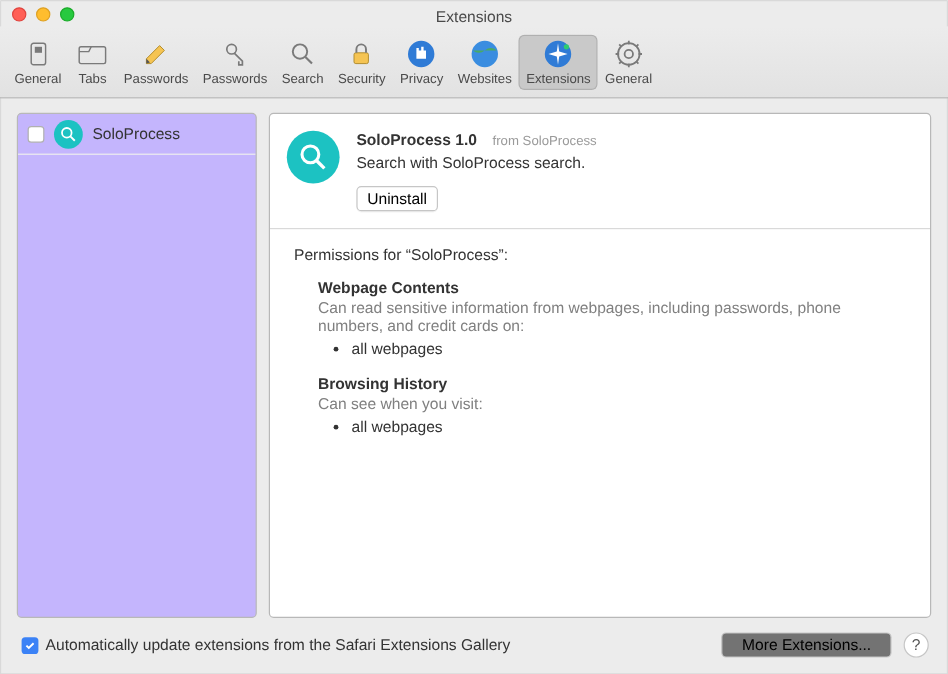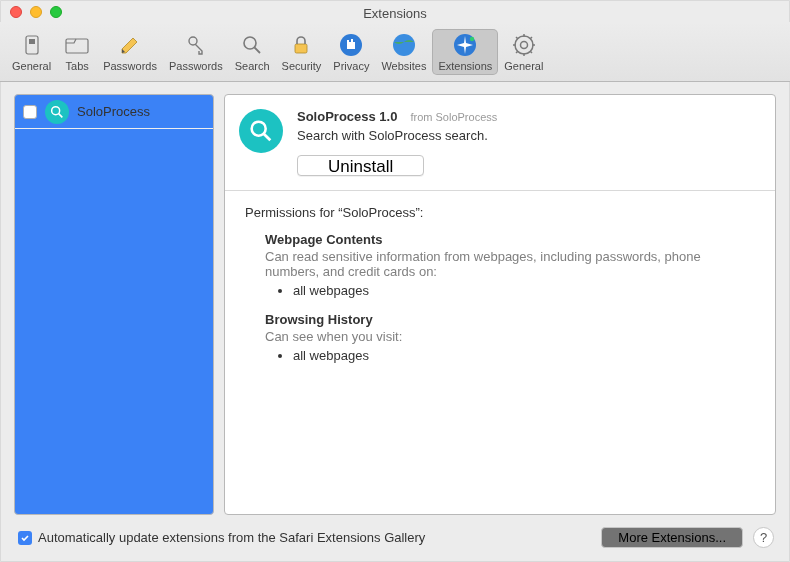--- a/index.html
+++ b/index.html
@@ -11,32 +11,32 @@
     .tl-red { background: #ff5f56; border: 0.5px solid #e0443e; }
     .tl-yellow { background: #ffbd2e; border: 0.5px solid #dea123; }
     .tl-green { background: #27c93f; border: 0.5px solid #1aab29; }
     .title { flex: 1; text-align: center; font-size: 13px; color: #4a4a4a; padding-top: 4px; }
     .toolbar { height: 60px; display: flex; align-items: center; padding: 0 6px; gap: 0; border-bottom: 1px solid #b8b8b8; background: linear-gradient(#ececec,#e2e2e2); }
     .tb-item { display: flex; flex-direction: column; align-items: center; justify-content: flex-end; padding: 2px 6px 3px 6px; border-radius: 5px; cursor: default; min-width: 40px; }
     .tb-item.selected { background: #c9c9c9; box-shadow: inset 0 0 0 1px rgba(0,0,0,0.12); }
     .tb-icon { width: 28px; height: 28px; display: flex; align-items: center; justify-content: center; }
     .tb-label { font-size: 11px; color: #4a4a4a; margin-top: 1px; white-space: nowrap; }
     .content { flex: 1; display: flex; padding: 12px 14px 12px 14px; gap: 10px; }
-    .sidebar { width: 200px; background: #3b82f6; border: 1px solid #b8b8b8; border-radius: 4px; overflow: hidden; }
+    .sidebar { width: 200px; background: #c4b5fd; border: 1px solid #b8b8b8; border-radius: 4px; overflow: hidden; }
     .sidebar-row { display: flex; align-items: center; height: 34px; padding: 0 8px; border-bottom: 1px solid #eee; gap: 8px; }
     .ext-icon { width: 24px; height: 24px; border-radius: 50%; background: #1cc2c2; display: flex; align-items: center; justify-content: center; }
     .sidebar-label { font-size: 13px; color: #333; }
     .main { flex: 1; background: #fff; border: 1px solid #b8b8b8; border-radius: 4px; display: flex; flex-direction: column; overflow: hidden; }
     .ext-header { display: flex; padding: 14px 16px 14px 14px; gap: 14px; border-bottom: 1px solid #d9d9d9; }
     .ext-icon-lg { width: 44px; height: 44px; border-radius: 50%; background: #1cc2c2; display: flex; align-items: center; justify-content: center; flex-shrink: 0; }
     .ext-title-row { display: flex; align-items: baseline; gap: 13px; }
     .ext-name { font-size: 13px; font-weight: 600; color: #333; }
     .ext-from { font-size: 11px; color: #9a9a9a; }
     .ext-desc { font-size: 13px; color: #333; margin-top: 4px; }
-    .uninstall-btn { margin-top: 12px; font-size: 17px; padding: 1px 30px; background: #fff; border: 1px solid #c6c6c6; border-radius: 4px; box-shadow: 0 1px 0 rgba(0,0,0,0.05); cursor: default; height: 21px; }
+    .uninstall-btn { margin-top: 12px; font-size: 13px; padding: 1px 8px; background: #fff; border: 1px solid #c6c6c6; border-radius: 4px; box-shadow: 0 1px 0 rgba(0,0,0,0.05); cursor: default; height: 21px; }
     .perms { padding: 14px 20px; font-size: 13px; color: #333; }
     .perms-title { margin-bottom: 12px; }
     .perm-block { margin-left: 20px; margin-bottom: 14px; }
     .perm-block-title { font-weight: 600; margin-bottom: 2px; }
     .perm-block-desc { color: #808080; }
     .perm-list { margin-left: 28px; margin-top: 4px; }
     .perm-item { font-size: 13px; }
     .footer { display: flex; align-items: center; padding: 0 16px 14px 18px; gap: 10px; }
     .footer-check { display: flex; align-items: center; gap: 6px; flex: 1; font-size: 13px; color: #333; text-align: center; }
     .checkbox { width: 14px; height: 14px; border-radius: 3px; background: #3b82f6; display: inline-flex; align-items: center; justify-content: center; }

